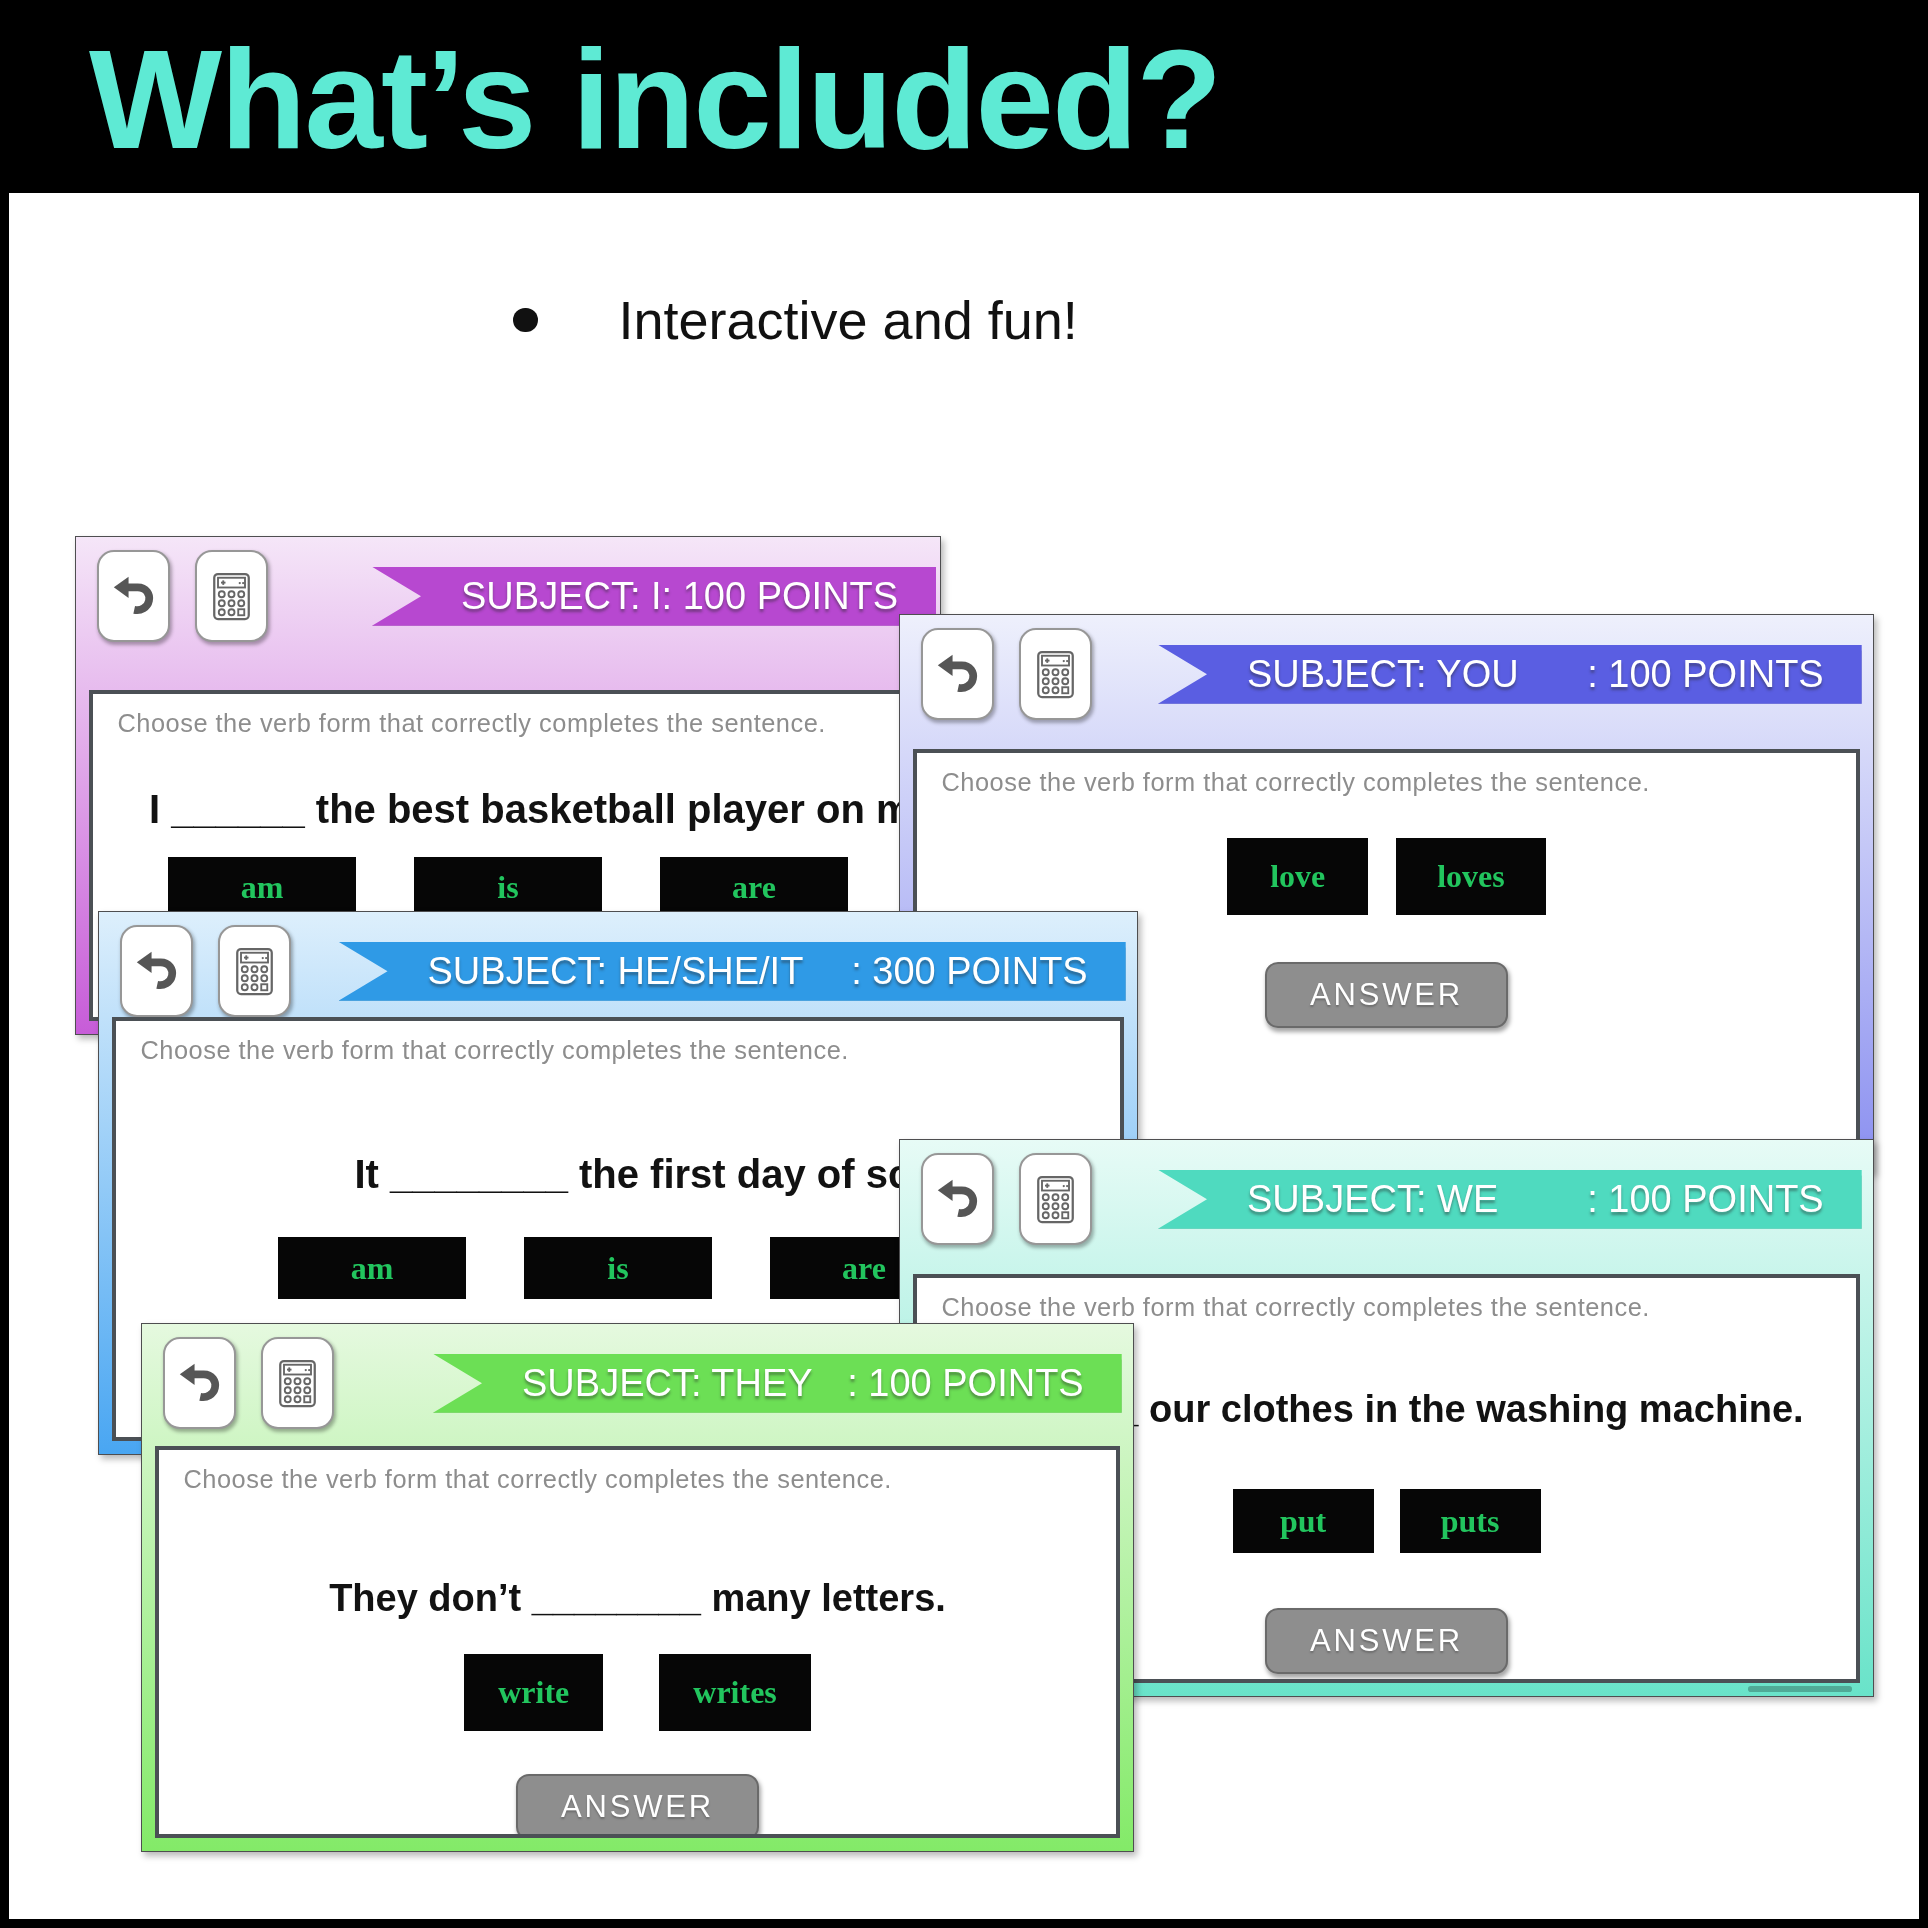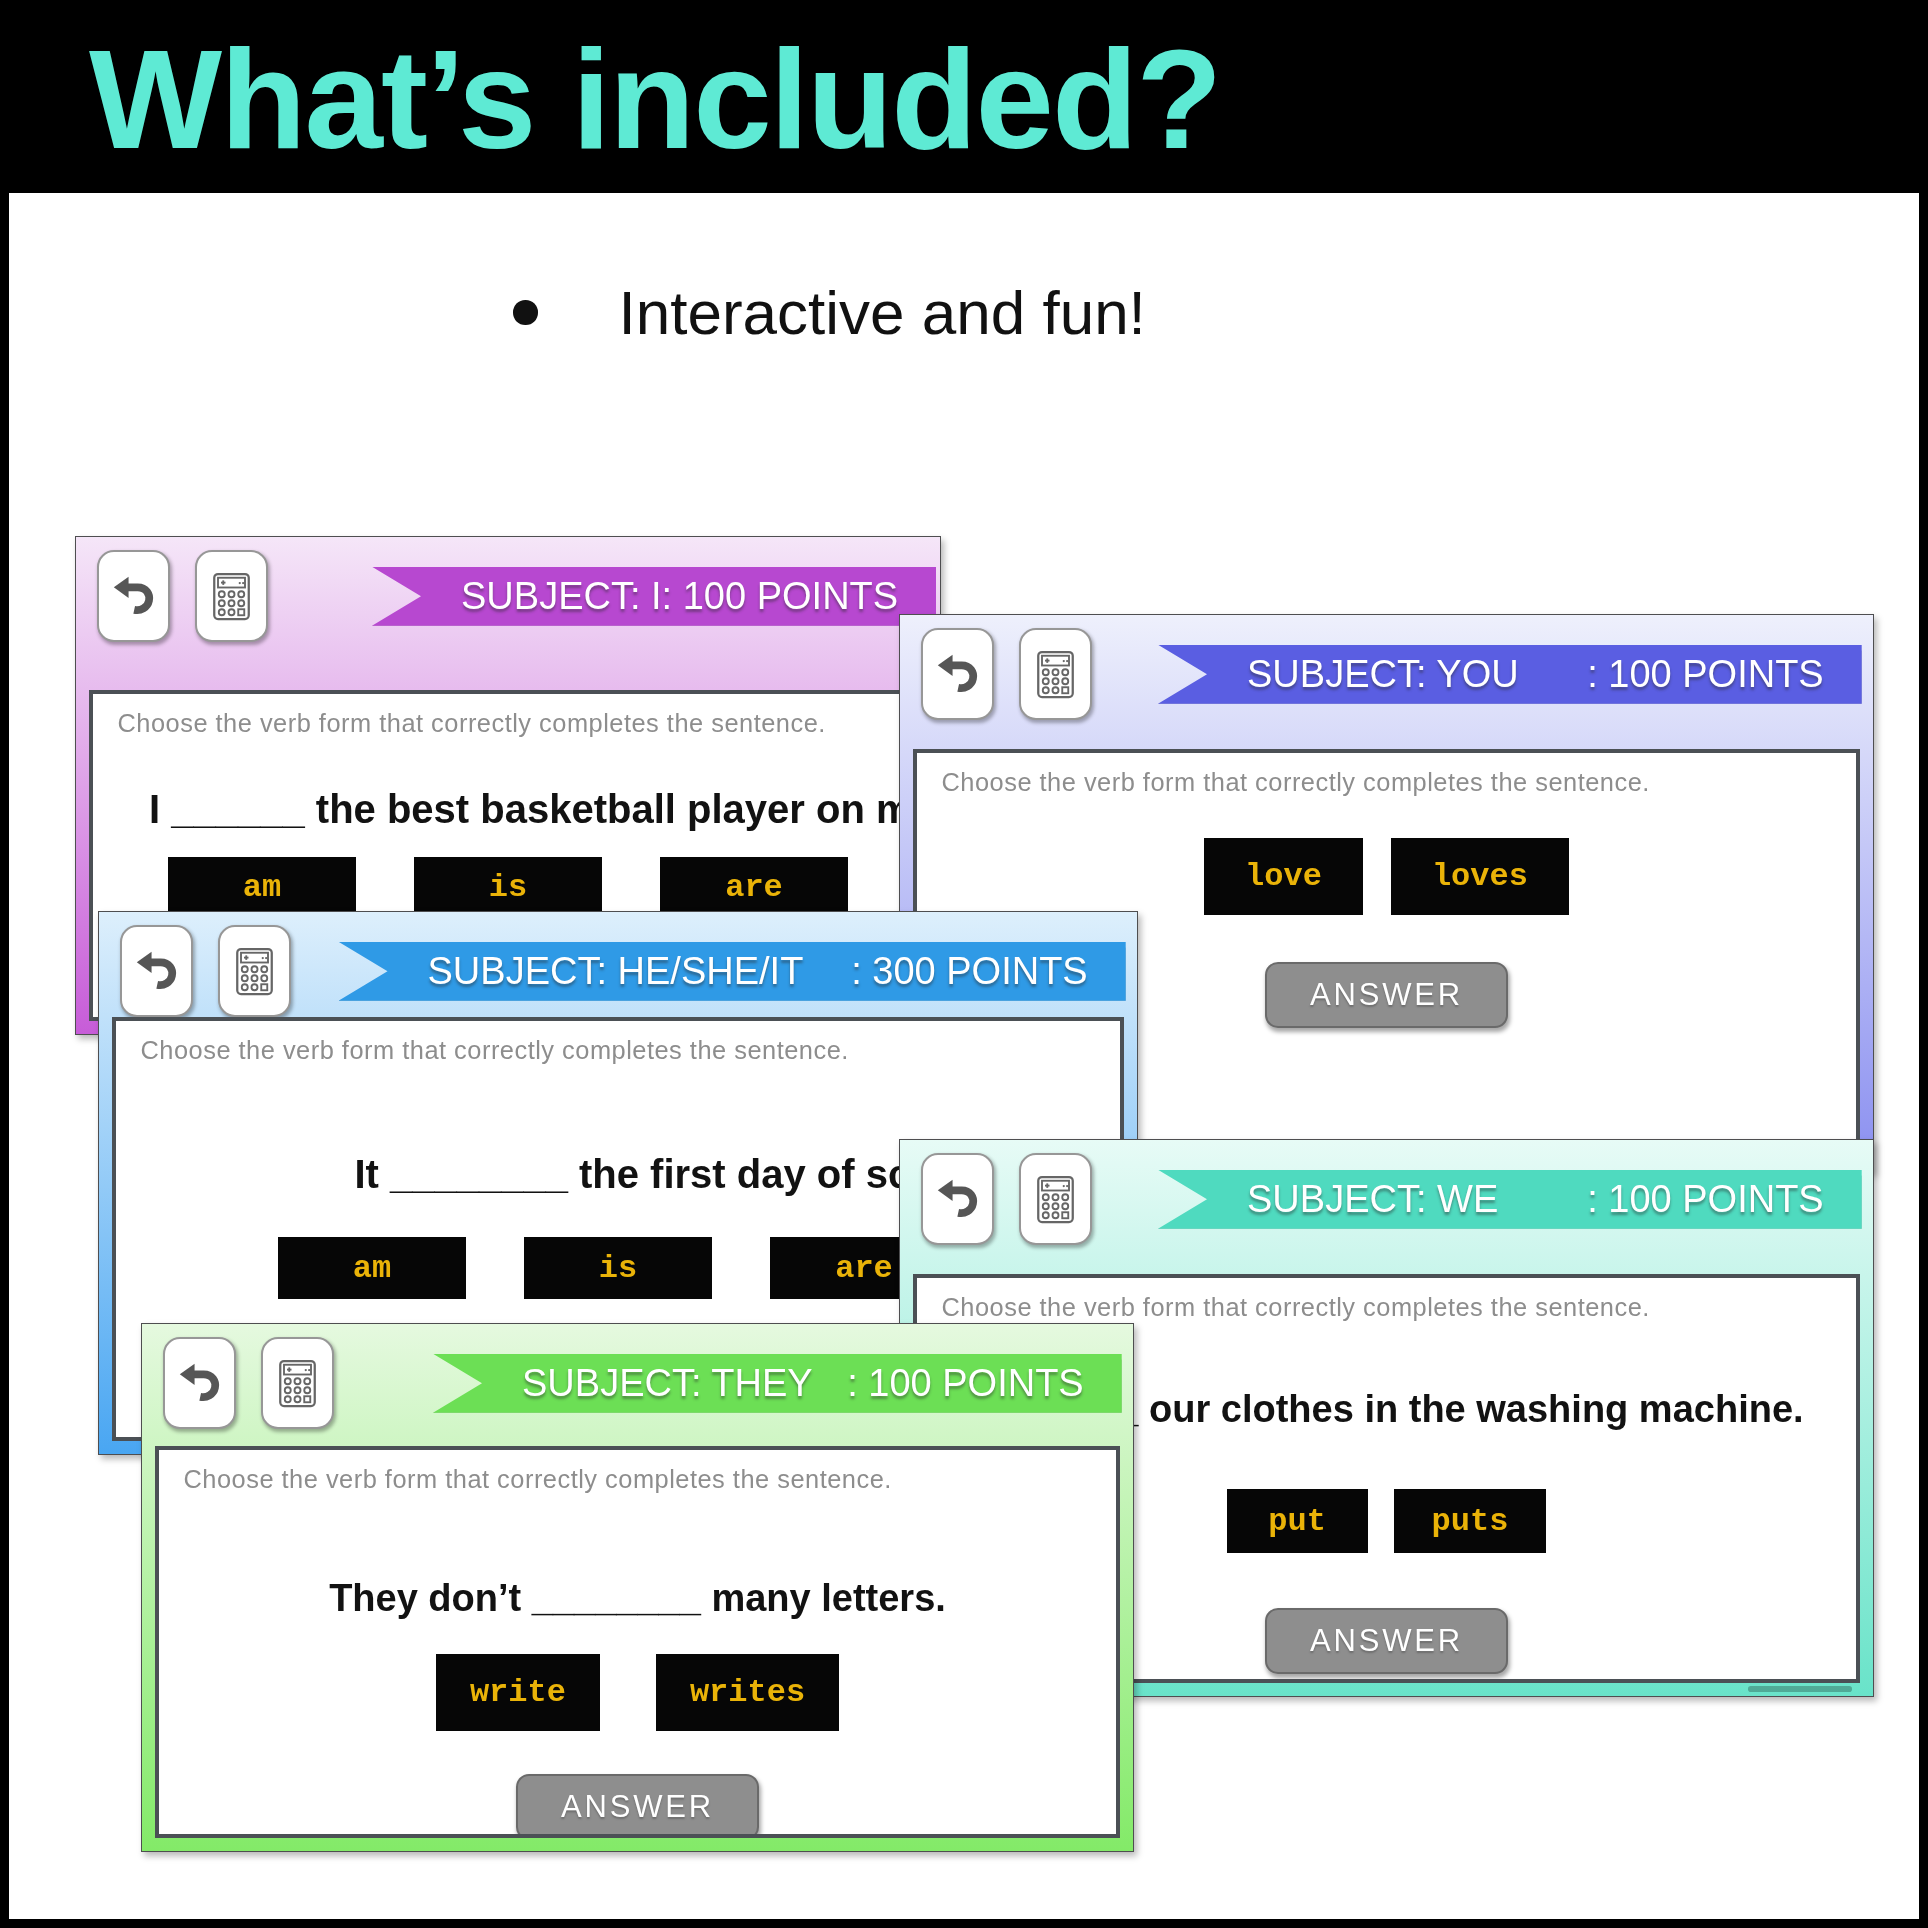--- a/index.html
+++ b/index.html
@@ -8,21 +8,21 @@
     background:#fff; border:9.4px solid #000; overflow:hidden;
     font-family:"Liberation Sans", sans-serif;
   }
   
   .title-band{position:absolute; top:0; left:0; right:0; height:184px; background:#000;}
   .title-band h1{
     margin:0; padding-left:80px; line-height:181px; font-size:141px; font-weight:bold;
     color:#5eead4; letter-spacing:-1.9px; white-space:nowrap;
   }
   
-  .bullet{position:absolute; left:504px; display:flex; align-items:center; color:#111; font-size:62px;}
+  .bullet{position:absolute; left:504px; display:flex; align-items:center; color:#111; font-size:54px;margin-top:12px;}
   .bullet .dot{width:24.5px; height:24.5px; border-radius:50%; background:#111; margin-right:81px; flex:none;}
   .bullet.b1{top:268px;}
   .bullet.b2{top:394px;}
   
   .card{
     position:absolute; box-sizing:border-box;
     background:linear-gradient(180deg, var(--frameTop,#eee), var(--frameBottom,#bbb));
     border:1.9px solid #4e4e50; box-shadow:2.8px 3.8px 6.6px rgba(0,0,0,.28); overflow:hidden;
   }
   .chrome{position:absolute; top:11.3px; left:21px; right:11.3px; height:96px; display:flex; align-items:center;}
@@ -45,23 +45,23 @@
   .banner .pts{padding-right:38px;}
   .content{
     position:absolute; left:13px; right:13px; bottom:13px;
     background:#fff; border:4.7px solid #4b5055; overflow:hidden;
     display:flex; flex-direction:column; align-items:center;
   }
   .instruction{align-self:flex-start; padding:15px 0 0 24.5px; font-size:25.4px; color:#8d8d8d; letter-spacing:0.5px;}
   .sentence{font-weight:bold; font-size:38px; color:#121212; white-space:nowrap;}
   .choices{display:flex;}
   .choice{
-    background:#060606; color:#eab308; font-weight:bold; font-size:32px; border:none;
+    background:#060606; color:#22c55e; font-weight:bold; font-size:32px; border:none;
     display:flex; align-items:center; justify-content:center; cursor:pointer;
-    font-family:Liberation Mono, monospace;
+    font-family:Liberation Serif, serif;
   }
   .answer-btn{
     background:#8e8e8e; border:2.8px solid #6a6a6a; border-radius:13px; color:#fff;
     font-size:31px; letter-spacing:2.8px; padding:13px 43px; cursor:pointer;
     box-shadow:1.9px 3.8px 4.7px rgba(0,0,0,.35); font-family:inherit;
     text-shadow:0 1.9px 1.9px rgba(60,60,60,.4);
   }
   .fine-print{position:absolute; right:21px; bottom:3.8px; width:104px; height:6.6px;
     background:rgba(0,0,0,.25); border-radius:2.8px;}
   

